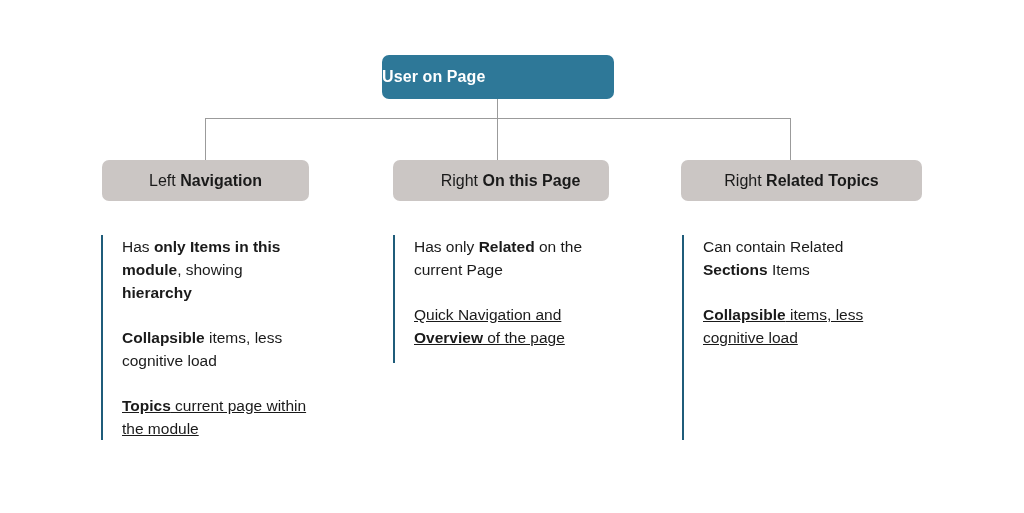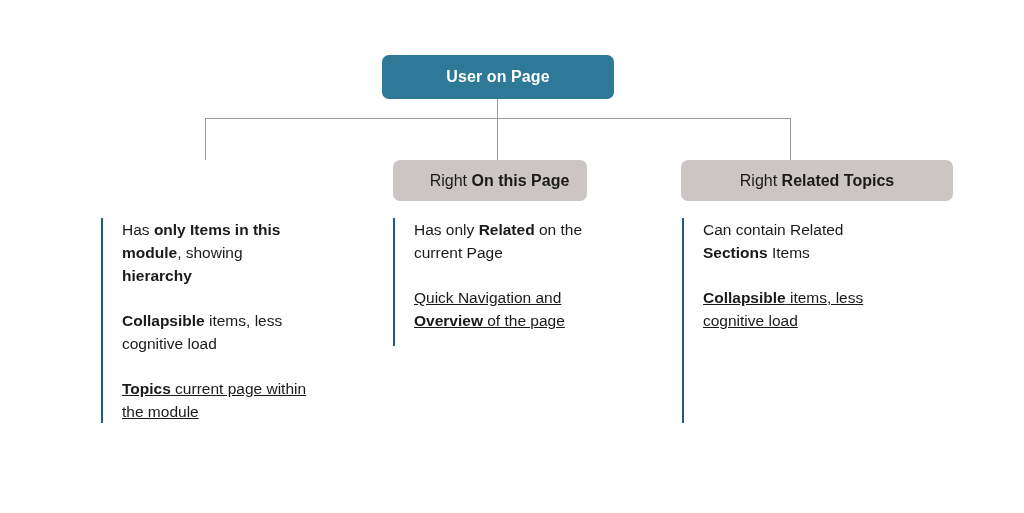--- a/index.html
+++ b/index.html
@@ -14,21 +14,21 @@
   }
   .canvas { position: relative; width: 1024px; height: 513px; }
 
   
   .root-box {
     position: absolute;
     left: 382px; top: 55px;
     width: 232px; height: 44px;
     background: #2e7898;
     border-radius: 7px;
-    display: flex; align-items: center; justify-content: center;
+    display: flex; align-items: center; justify-content: flex-start;
   }
   .root-label {
     color: #ffffff;
     font-size: 16px;
     font-weight: bold;
     letter-spacing: 0.1px;
   }
 
   
   .conn { position: absolute; background: #9b9b9b; }
@@ -41,34 +41,34 @@
   
   .branch-box {
     position: absolute;
     top: 160px;
     height: 41px;
     background: #cbc6c4;
     border-radius: 7px;
     display: flex; align-items: center; justify-content: center;
   }
   .branch-box.b0 { left: 102px; width: 207px; }
-  .branch-box.b1 { left: 393px; width: 194px; padding-left: 19px; }
-  .branch-box.b2 { left: 681px; width: 272px; }
+  .branch-box.b1 { left: 393px; width: 216px; padding-left: 19px; }
+  .branch-box.b2 { left: 681px; width: 241px; }
   .branch-label {
     font-size: 16px;
     color: #1a1a1a;
     white-space: nowrap;
   }
   .branch-label .lead { font-weight: normal; }
   .branch-label .emph { font-weight: bold; }
 
   
   .column {
     position: absolute;
-    top: 218px;
+    top: 235px;
     padding-left: 21px;
   }
   .column.c0 { left: 101px; width: 215px; }
   .column.c1 { left: 393px; width: 205px; }
   .column.c2 { left: 682px; width: 230px; }
 
   .accent-bar {
     position: absolute;
     left: 0; top: 0;
     width: 2px;
@@ -95,20 +95,25 @@
   <div class="root-box">
     <span class="root-label">User on Page</span>
   </div>
 
   <div class="conn conn-stem"></div>
   <div class="conn conn-hbar"></div>
   <div class="conn conn-drop-l"></div>
   <div class="conn conn-drop-c"></div>
   <div class="conn conn-drop-r"></div>
 
+  <div class="branch-box b0">
+    <span class="branch-label">
+      <span class="lead">Left </span><span class="emph">Navigation</span>
+    </span>
+  </div>
 
   <div class="branch-box b1">
     <span class="branch-label">
       <span class="lead">Right </span><span class="emph">On this Page</span>
     </span>
   </div>
 
   <div class="branch-box b2">
     <span class="branch-label">
       <span class="lead">Right </span><span class="emph">Related Topics</span>

